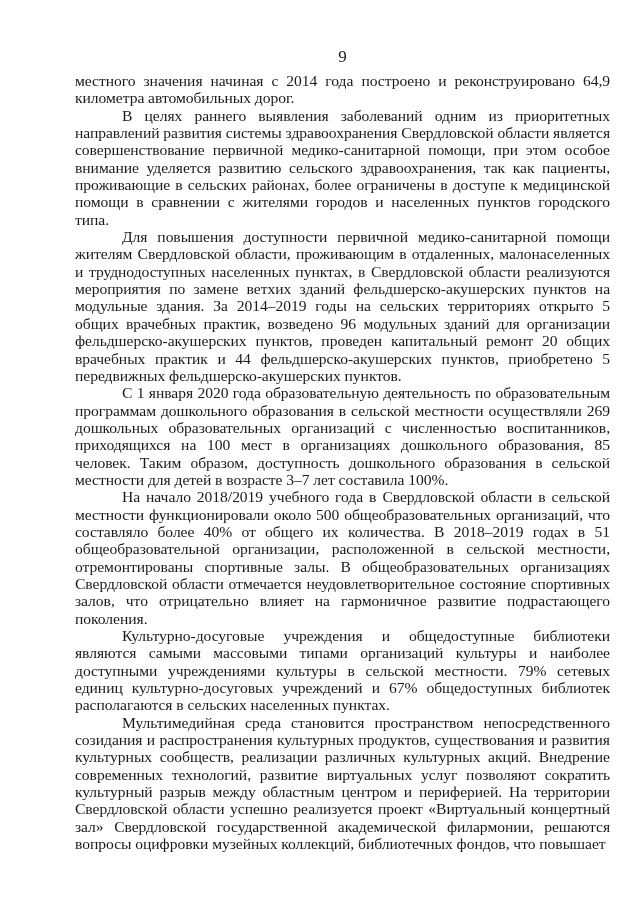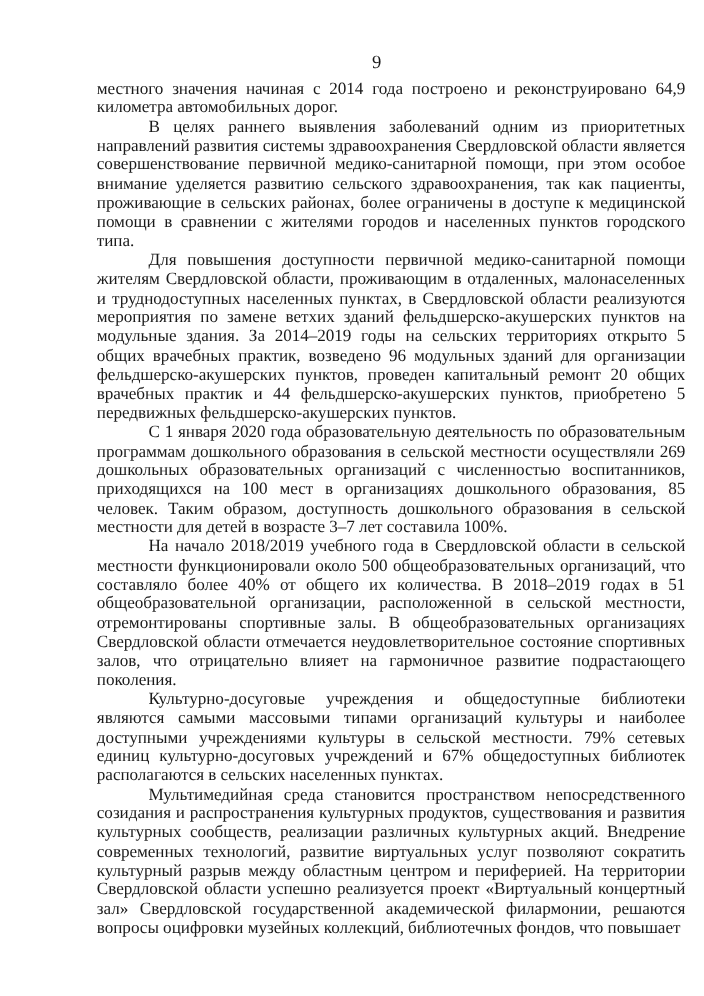--- a/index.html
+++ b/index.html
@@ -26,21 +26,21 @@
       position: absolute;
       top: 47px;
       left: 0;
       width: 685px;
       text-align: center;
       font-size: 17px;
       line-height: 20px;
     }
     .text-body {
       position: absolute;
-      left: 88px;
+      left: 75px;
       top: 72px;
       width: 535px;
       font-size: 15.6px;
       line-height: 17.35px;
       text-align: justify;
       letter-spacing: -0.05px;
     }
     .text-body p {
       margin: 0;
       padding: 0;

